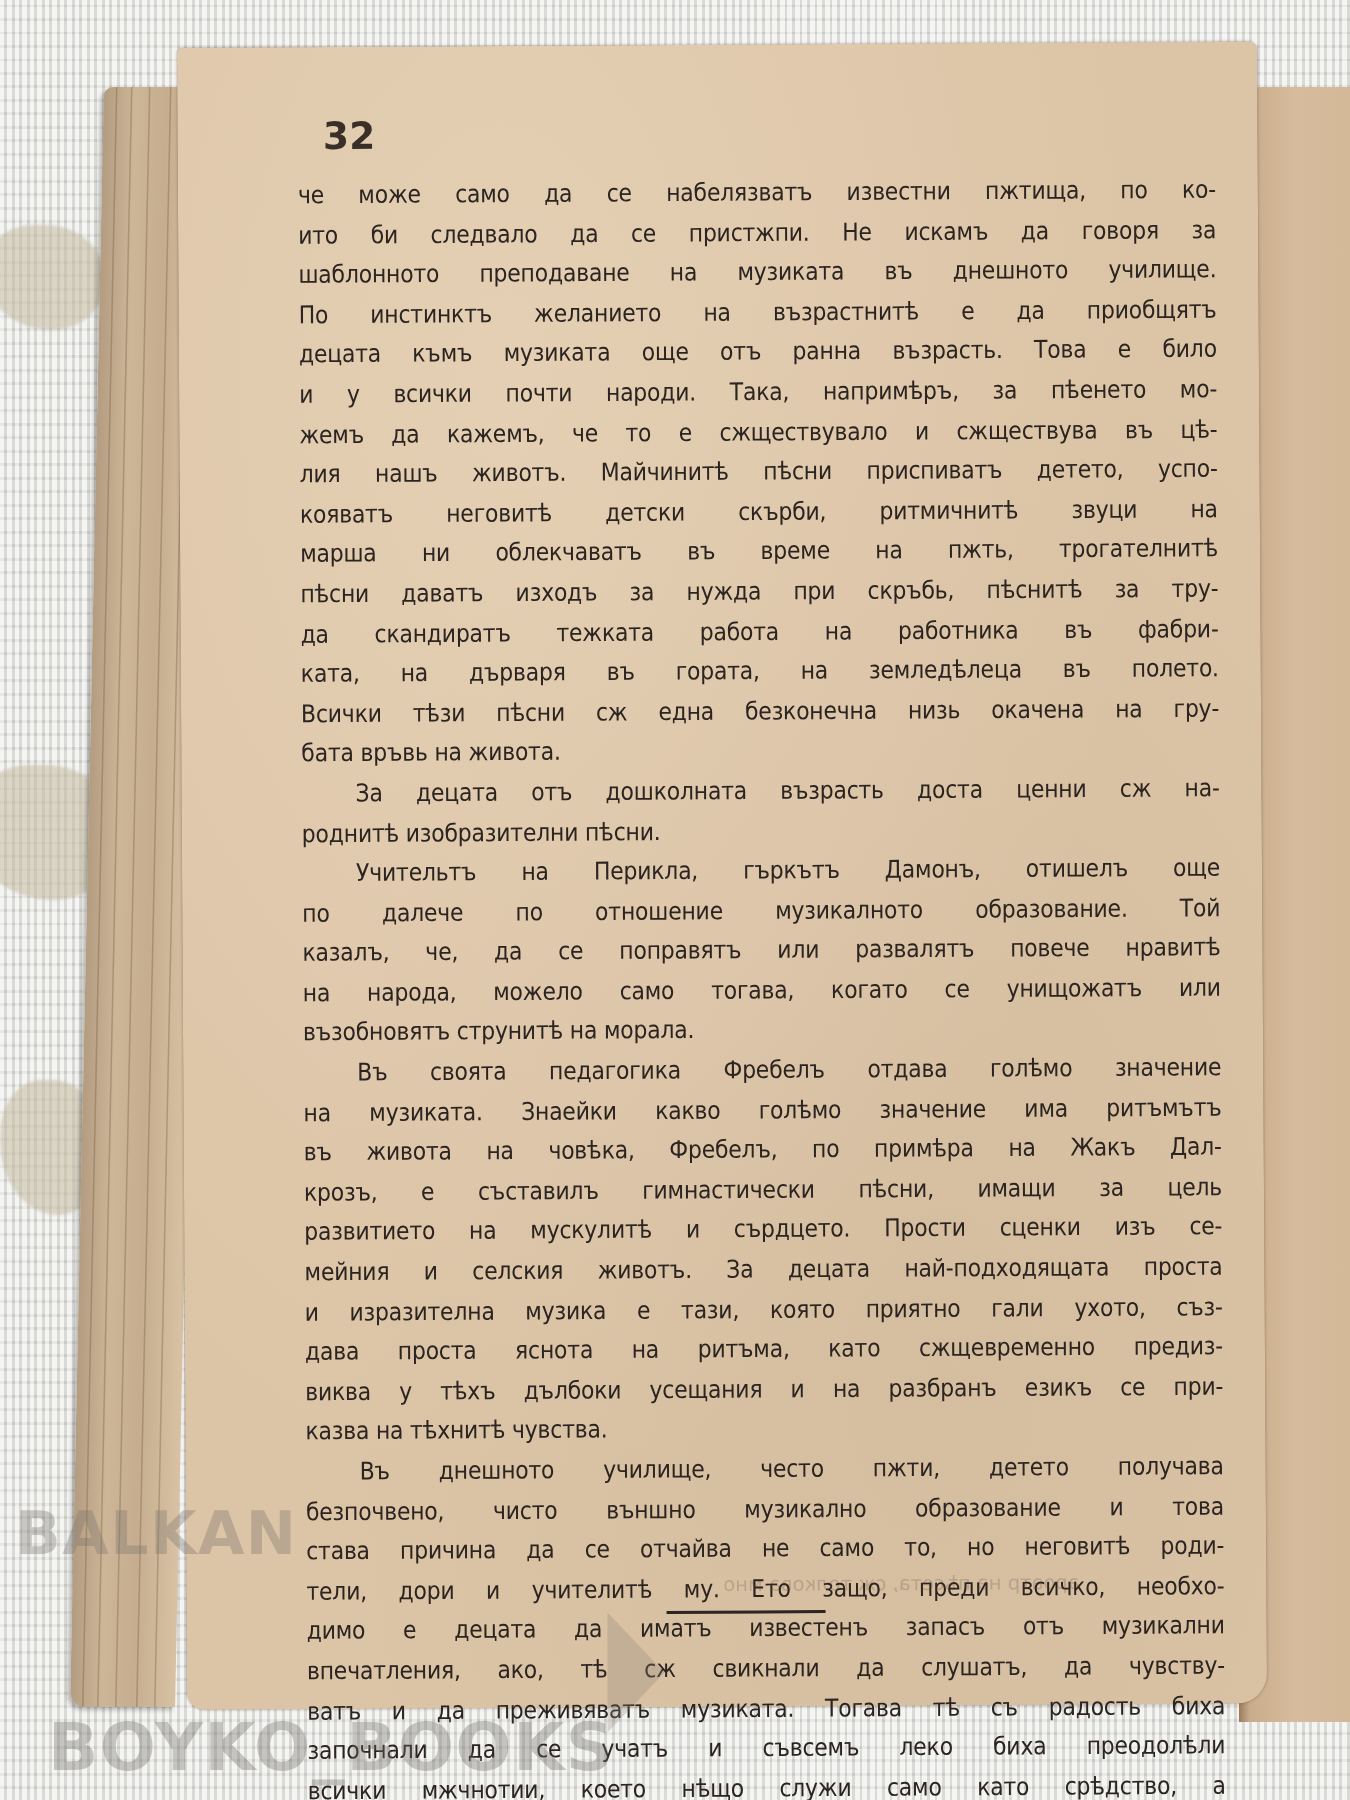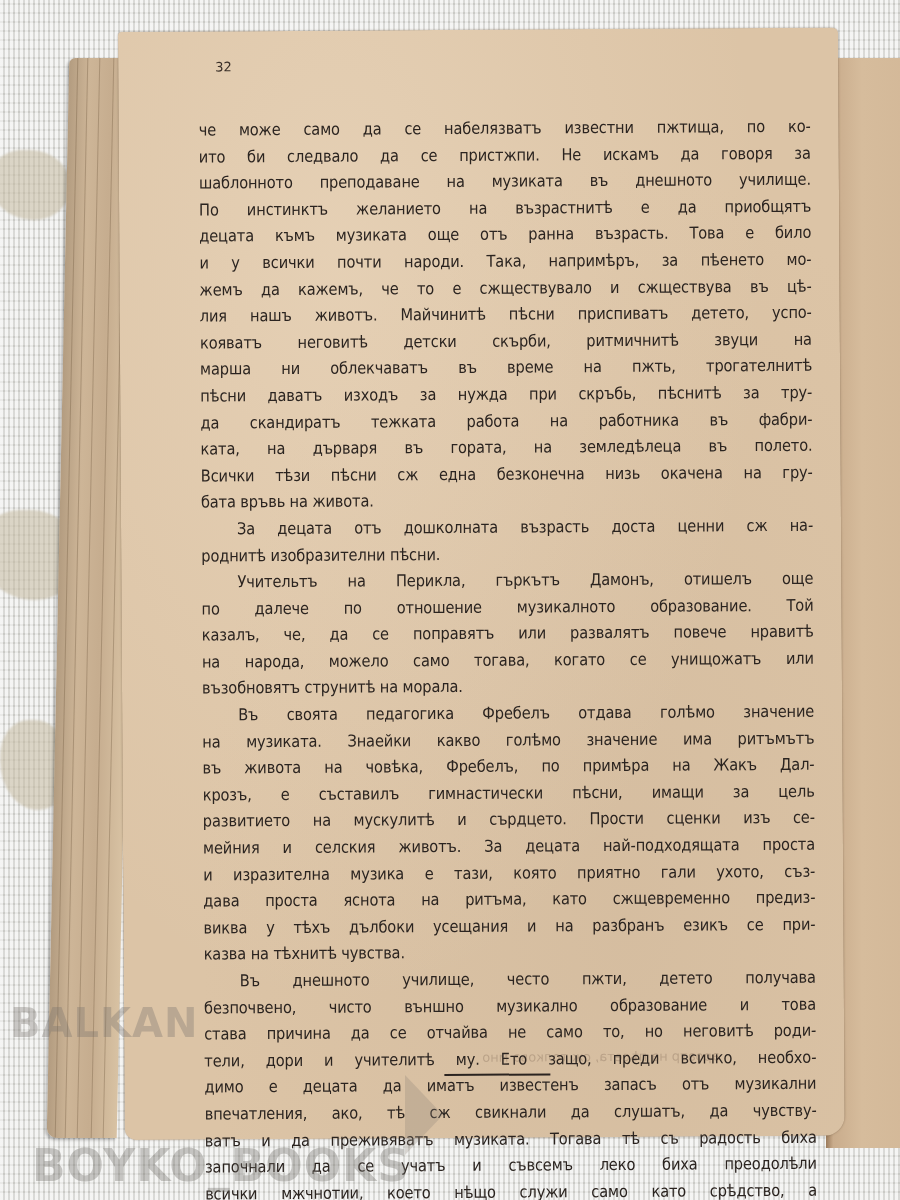--- a/index.html
+++ b/index.html
@@ -34,22 +34,22 @@
     background:#dcc4a6;
     background-image:
       radial-gradient(ellipse at 30% 20%, rgba(240,222,198,0.45), transparent 60%),
       radial-gradient(ellipse at 70% 80%, rgba(200,176,148,0.35), transparent 60%);
     border-radius:4px 6px 20px 12px;
     box-shadow: 0 0 2px rgba(90,70,50,0.5);
     transform: rotate(-0.35deg);
     transform-origin: 0 0;
   }
   .page-number {
-    position:absolute; left:97px; top:28px;
-    font-family:"DejaVu Sans", sans-serif; font-size:13px; color:#3a2f28;
+    position:absolute; left:97px; top:45px;
+    font-family:"DejaVu Sans", sans-serif; font-size:25px; color:#3a2f28;font-weight:bold;
   }
   .text-block {
     position:absolute; left:80px; top:86px; width:612px;
     color:#2b2420;
     font-family:"DejaVu Sans Condensed","DejaVu Sans", sans-serif;
     font-size:16.3px; line-height:26.6px;
     letter-spacing:-0.15px;
   }
   .line { display:block; white-space:nowrap; text-align:justify; text-align-last:justify; height:26.6px; }
   .line.last { text-align-last:left; }

